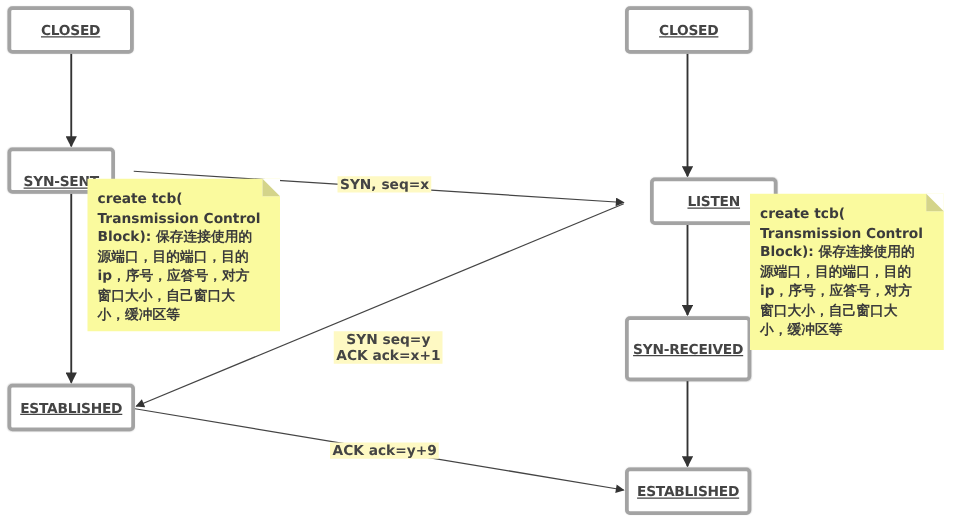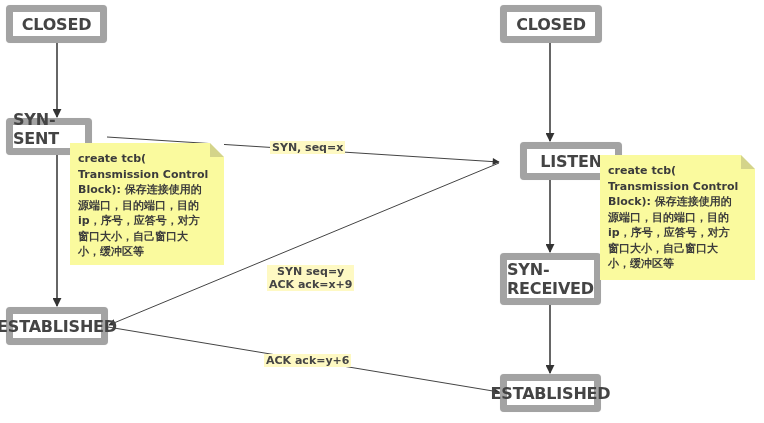--- a/index.html
+++ b/index.html
@@ -1,23 +1,23 @@
 <!DOCTYPE html>
 <html><head>
 <meta charset="utf-8">
 <style>
   html, body { margin:0; padding:0; background:#ffffff; }
   body { width:764px; height:423px; position:relative; overflow:hidden;
          font-family:"DejaVu Sans", "Liberation Sans", sans-serif; }
   svg#wires { position:absolute; left:0; top:0; width:764px; height:423px; }
   .state { position:absolute; box-sizing:border-box; background:#ffffff;
-           border:7px solid #a3a3a3; border-radius:4px;
+           border:3px solid #a3a3a3; border-radius:4px;
            display:flex; align-items:center; justify-content:center;
-           font-size:16px; font-weight:bold; color:#444; letter-spacing:-0.2px;
-           box-shadow:0 0 1px rgba(0,0,0,0.15); }
+           font-size:11px; font-weight:bold; color:#444; letter-spacing:-0.2px;
+           box-shadow:0 0 1px rgba(0,0,0,0.15);text-decoration:underline; }
   .note { position:absolute; box-sizing:border-box; background:#fafa9e;
           padding:8px 6px 0 8px; font-size:11px; font-weight:bold;
           color:#3b3b3b; line-height:15.5px; }
   .note .fold-bg { position:absolute; right:0; top:0; width:14px; height:14px; background:#ffffff; }
   .note .fold-tri { position:absolute; right:0; top:0; width:0; height:0;
                     border-right:14px solid transparent; border-bottom:14px solid #d4d48a; }
   .label { position:absolute; font-size:11px; font-weight:bold; color:#444;
            background:#fef9c3; text-align:center; line-height:13px; padding:0 2px; }
 </style>
 </head>
@@ -88,15 +88,15 @@
   <div>Block): 保存连接使用的</div>
   <div>源端口，目的端口，目的</div>
   <div>ip，序号，应答号，对方</div>
   <div>窗口大小，自己窗口大</div>
   <div>小，缓冲区等</div>
 </div>
 
 <div class="label" style="left:270px;top:141px;">SYN, seq=x</div>
 <div class="label" style="left:267px;top:233px;margin-top:32px;">
   <div>SYN seq=y</div>
-  <div>ACK ack=x+9</div>
+  <div>ACK ack=x+1</div>
 </div>
-<div class="label" style="left:264px;top:354px;">ACK ack=y+6</div>
+<div class="label" style="left:264px;top:354px;">ACK ack=y+9</div>
 
 </body></html>

